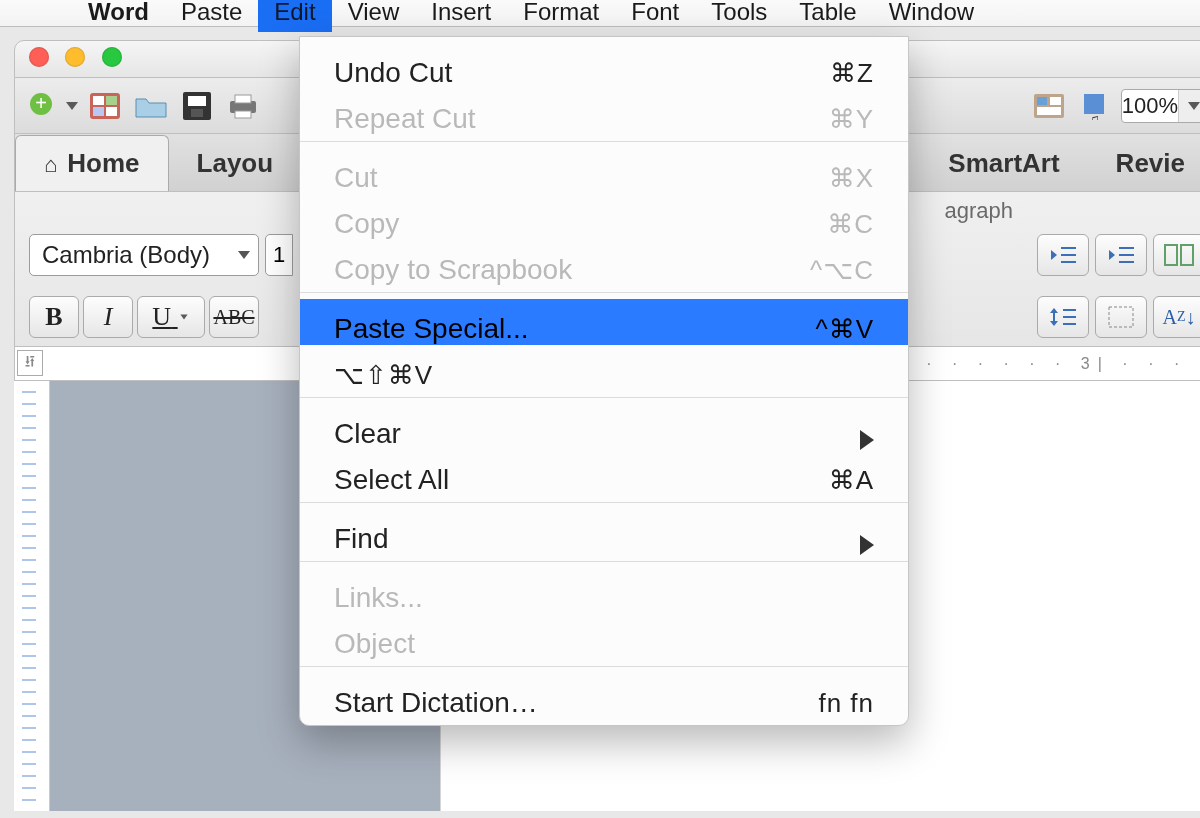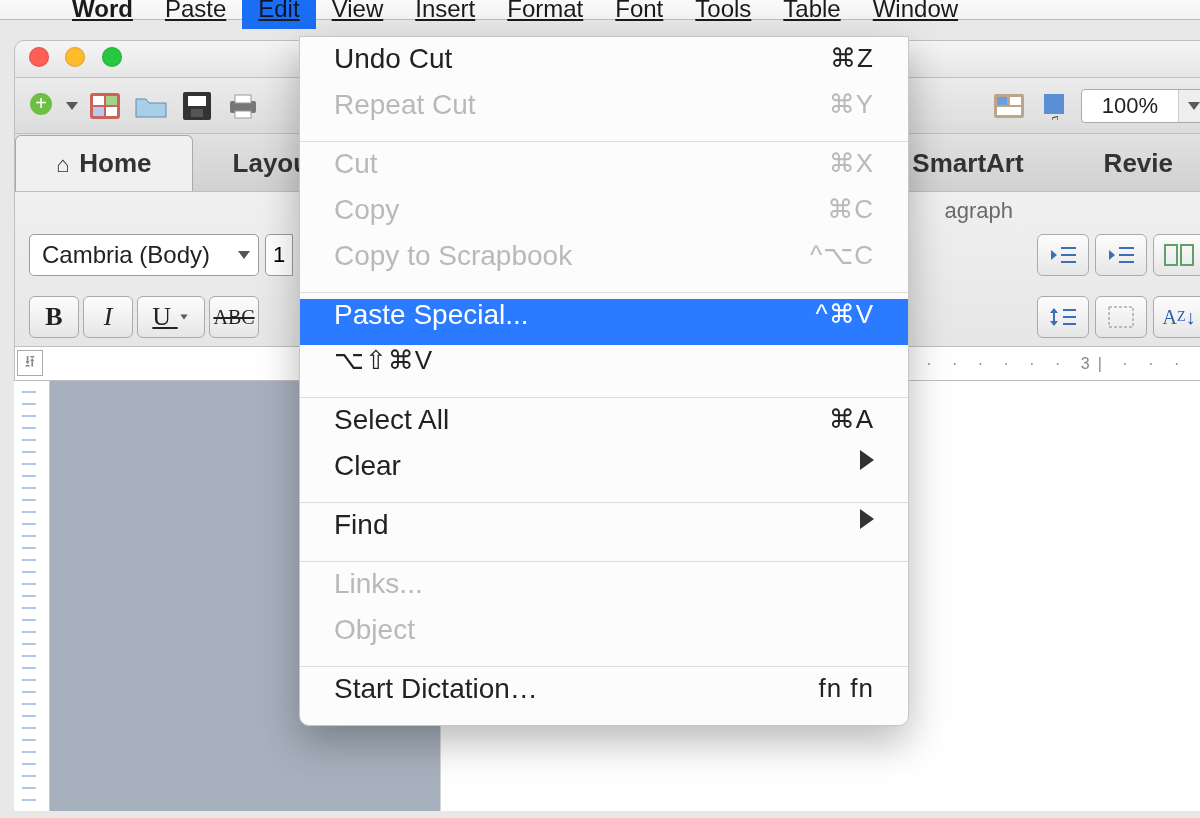--- a/index.html
+++ b/index.html
@@ -5,30 +5,29 @@
   * { box-sizing: border-box; margin: 0; padding: 0; }
   body {
     font-family: "Helvetica Neue", -apple-system, sans-serif;
     width: 1200px; height: 818px;
     background: #e8e8e8;
     overflow: hidden;
     position: relative;
   }
   
   .menubar {
-    height: 20px;
+    height: 27px;
     background: linear-gradient(#fafafa,#f3f3f3);
     display: flex; align-items: center;
-    padding-left: 24px;
+    padding-left: 40px;
     font-size: 24px;
     color: #1a1a1a;
     border-bottom: 1px solid #bdbdbd;
     position: relative;
     z-index: 5;
-    text-decoration: underline;
   }
   .apple { font-size: 26px; margin-right: 32px; color: #222; }
   .menubar .menu-item {
     padding: 4px 16px 6px;
     cursor: default;
   }
   .menubar .menu-item.bold { font-weight: 700; }
   .menubar .menu-item.selected {
     background: #1a6ef4;
     color: #0f172a;
@@ -89,32 +88,32 @@
     width: 14px; height: 14px;
     display:flex; align-items:center; justify-content:center;
     margin-left:-4px;
   }
   .tri { width:0;height:0;border-left:6px solid transparent;border-right:6px solid transparent;border-top:8px solid #595959;}
   .zoom-box {
     display:flex; align-items:center; margin-left: auto; margin-right: 4px;
     background:#fff; border:1px solid #aaa; border-radius:4px;
     height:34px;
   }
-  .zoom-val { padding:0 20px; font-size:22px; color:#222;}
+  .zoom-val { padding:0 0; font-size:22px; color:#222;}
   .zoom-dd { width:30px; display:flex; align-items:center; justify-content:center; border-left:1px solid #ccc; height:100%; background:#eee;}
 
   
   .ribbon-tabs {
     height: 58px;
     background: linear-gradient(#e1e1e1,#d1d1d1);
     border:1px solid #bfbfbf; border-top: none;
     display:flex; align-items:flex-end;
   }
   .rtab {
-    padding: 12px 40px;
+    padding: 12px 28px;
     font-size: 26px; font-weight: 600; color:#333;
     position:relative;
   }
   .rtab.active {
     background:#f0f0f0;
     border:1px solid #aaa; border-bottom:none;
     border-top-left-radius:6px; border-top-right-radius:6px;
   }
   .home-icon { margin-right:10px; font-size:22px;}
 
@@ -204,29 +203,29 @@
     background:#fcfcfc;
     border:1px solid #c6c6c6;
     border-radius:0 0 10px 10px;
     box-shadow:0 16px 40px rgba(0,0,0,.28);
     z-index:100;
     padding:6px 0;
     font-size:28px;
   }
   .dropdown .mi{
     height:46px;
-    display:flex; align-items:flex-start;
+    display:flex; align-items:flex-end;
     padding:0 34px;
     color:#222;
     justify-content:space-between;
     font-weight:400;
   }
   .dropdown .mi.disabled{ color:#b9b9b9; }
   .dropdown .mi.highlight{
-    background:#2a7bff; color:#ffffff;gap:8px;
+    background:#2a7bff; color:#000000;gap:8px;
   }
   .dropdown .sep{
     height:1px; background:#dcdcdc; margin:6px 0;
   }
   .shortcut{ font-size:26px; letter-spacing:1px;}
   .mi.disabled .shortcut{color:#b9b9b9;}
   .submenu-arrow{
     width:0;height:0;border-top:10px solid transparent;border-bottom:10px solid transparent;border-left:14px solid #333;
   }
 </style>
@@ -436,27 +435,27 @@
   <div class="sep"></div>
   <div class="mi highlight">
     <span>Paste Special...</span>
     <span class="shortcut">^⌘V</span>
   </div>
   <div class="mi">
     <span class="shortcut">⌥⇧⌘V</span>
   </div>
   <div class="sep"></div>
   <div class="mi">
+    <span>Clear</span>
+    <span class="submenu-arrow"></span>
+  </div>
+  <div class="mi">
     <span>Select All</span>
     <span class="shortcut">⌘A</span>
   </div>
-  <div class="mi">
-    <span>Clear</span>
-    <span class="submenu-arrow"></span>
-  </div>
   <div class="sep"></div>
   <div class="mi">
     <span>Find</span>
     <span class="submenu-arrow"></span>
   </div>
   <div class="sep"></div>
   <div class="mi disabled">
     <span>Links...</span>
       <span></span>
   </div>

